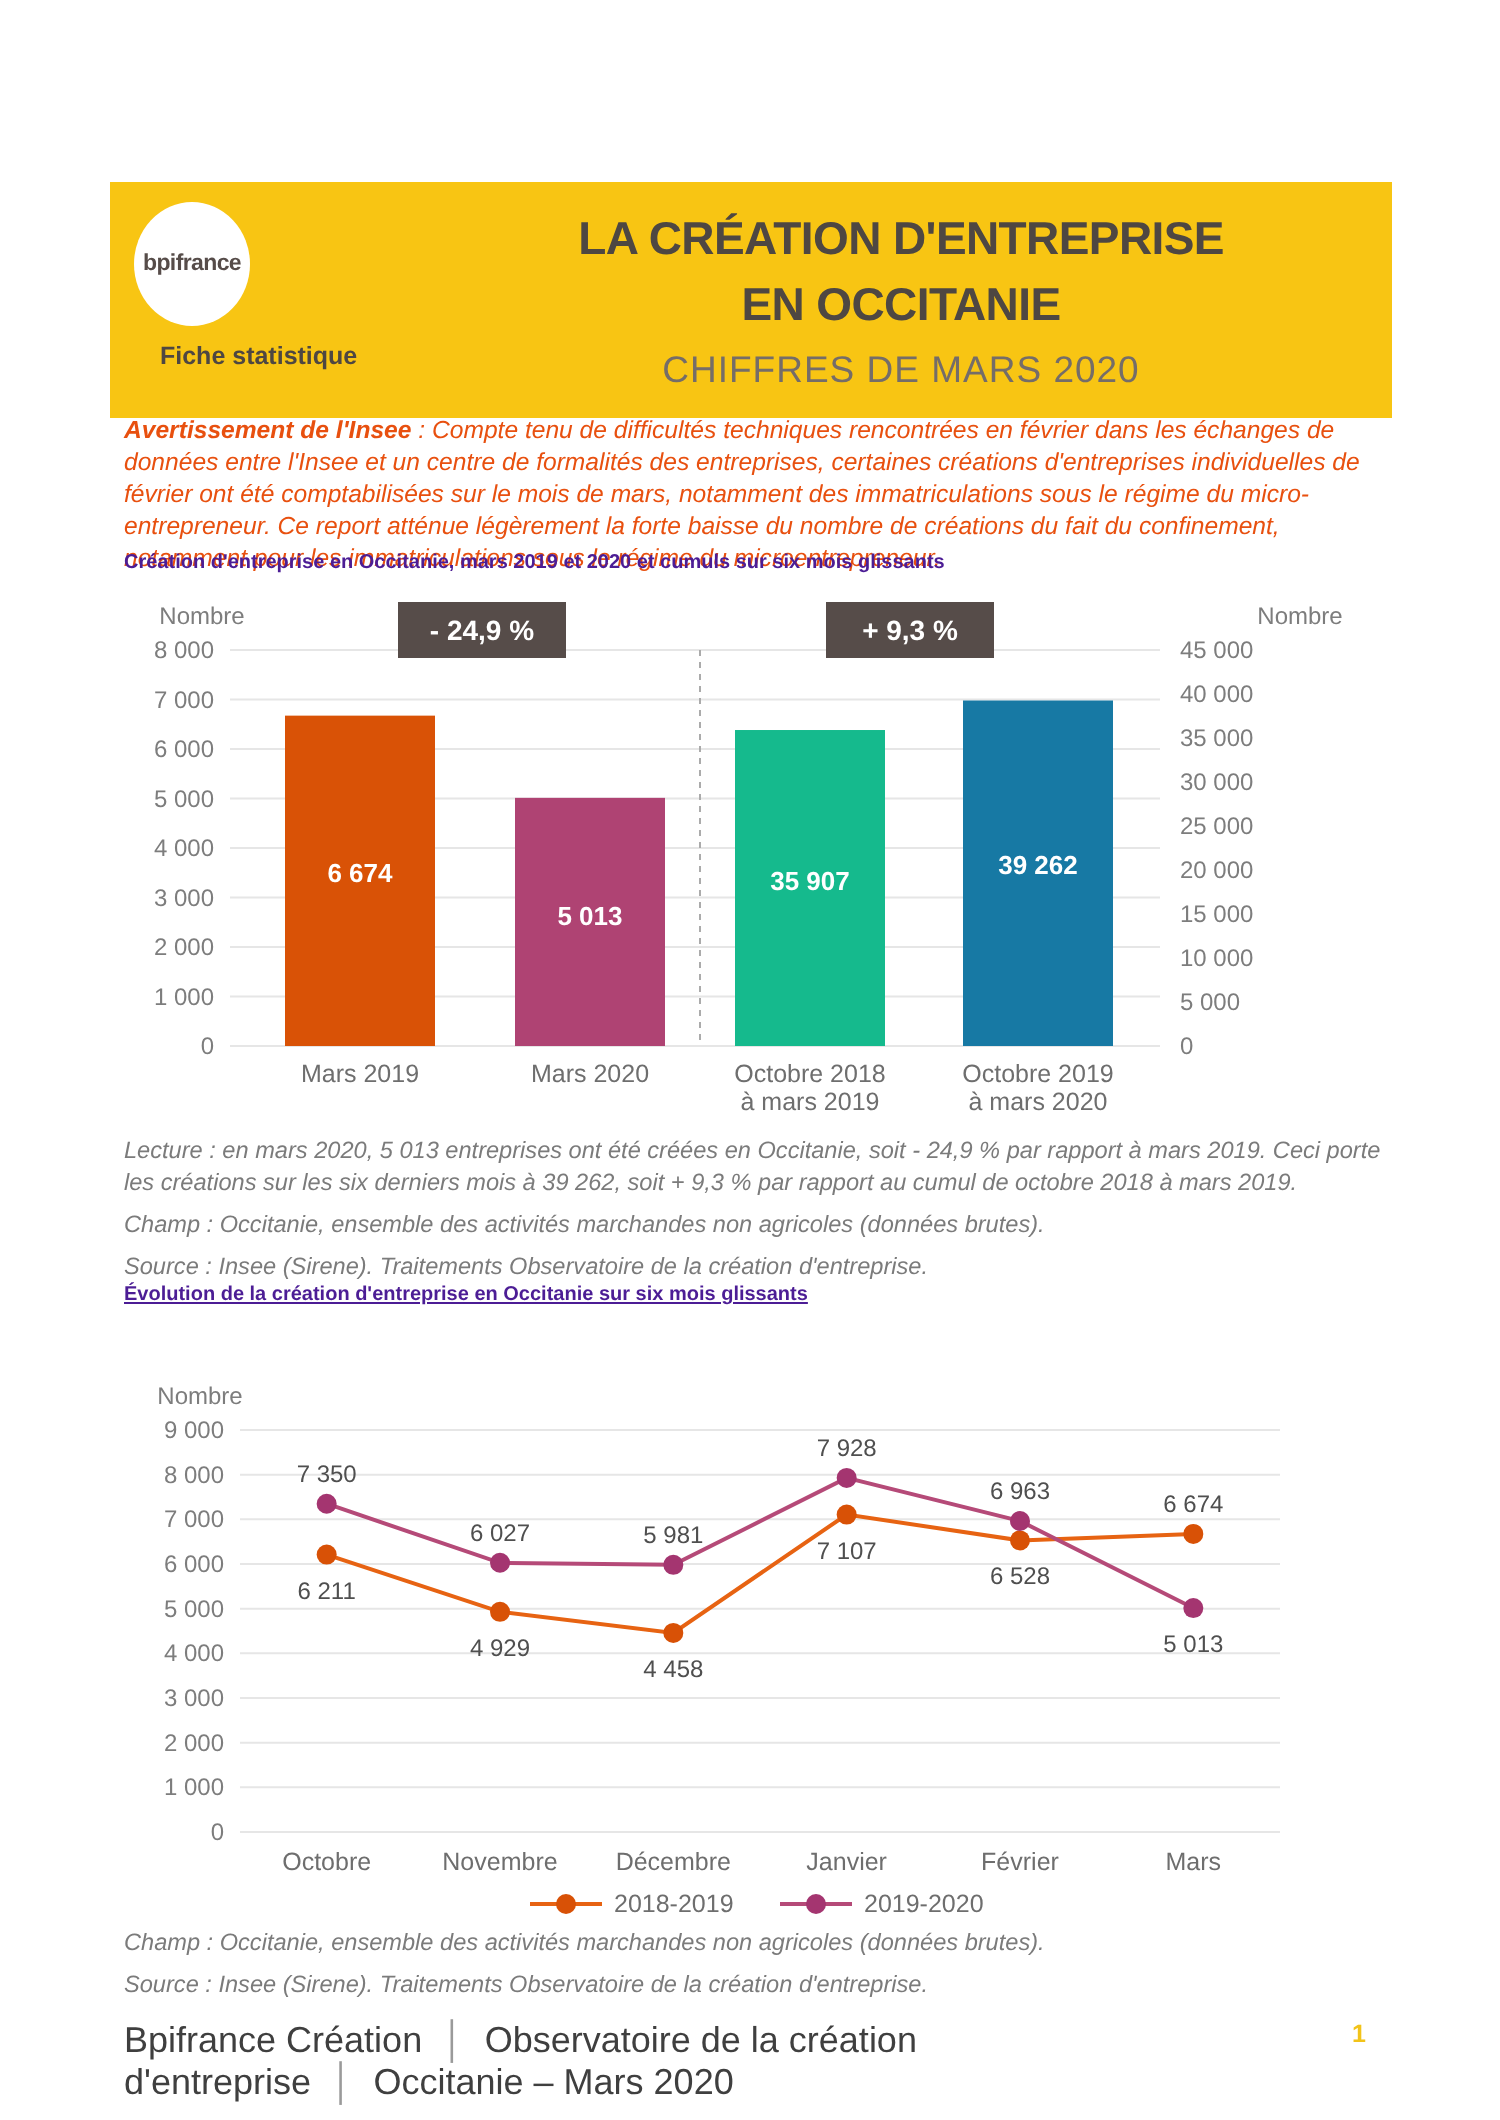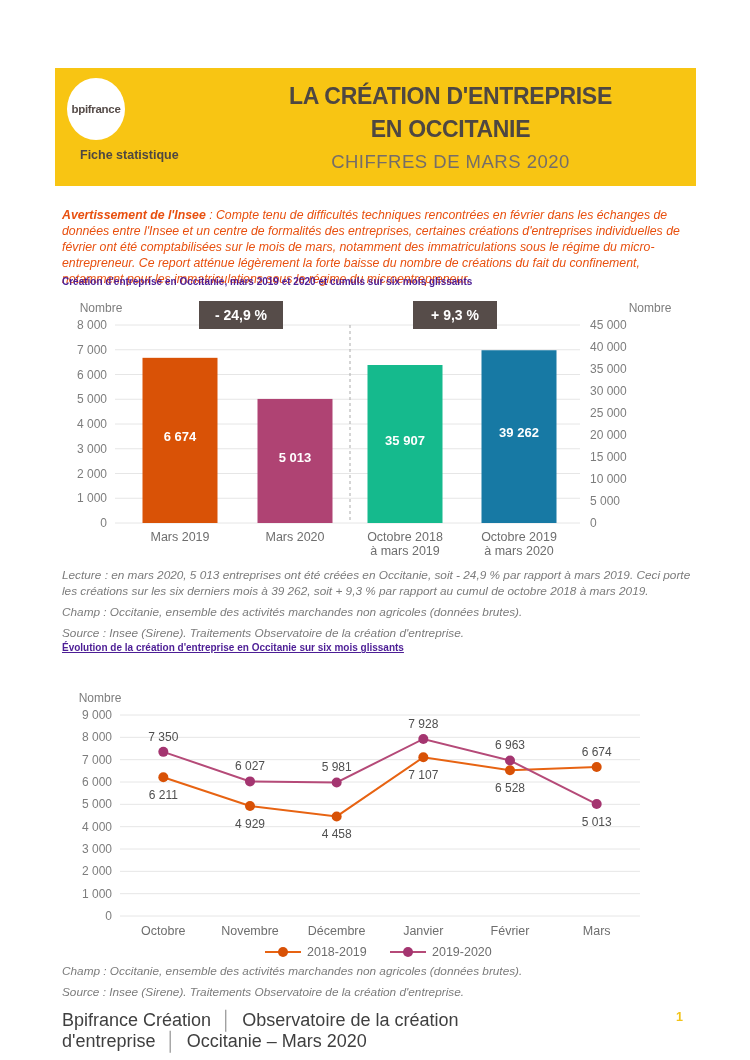--- a/index.html
+++ b/index.html
@@ -47,21 +47,21 @@
   
   .footer{position:absolute;left:62px;top:1010px;width:600px;font-size:18px;color:#3F3F3F;}
   .footer .sep{color:#9A9A9A;margin:0 10px;}
   .page-num{position:absolute;left:676px;top:1010px;font-size:12.5px;font-weight:bold;}
 </style>
 </head>
 <body>
 
 <div id="page">
 
-  <div class="header-band" style="background-color: rgb(248, 197, 19);">
+  <div class="header-band" style="background-color: rgb(248, 197, 19); margin-top: 23px;">
     <div class="logo-circle logo-bpifrance">
       <span>bpifrance</span>
     </div>
     <div class="tagline">Fiche statistique</div>
     <div class="title-block">
       <div class="title-line">LA CRÉATION D'ENTREPRISE</div>
       <div class="title-line">EN OCCITANIE</div>
       <div class="subtitle">CHIFFRES DE MARS 2020</div>
     </div>
   </div>

